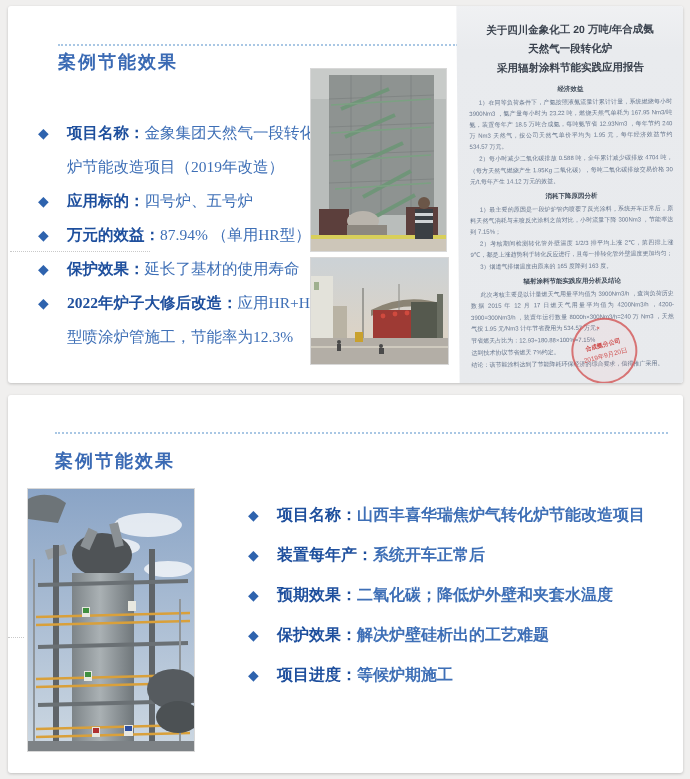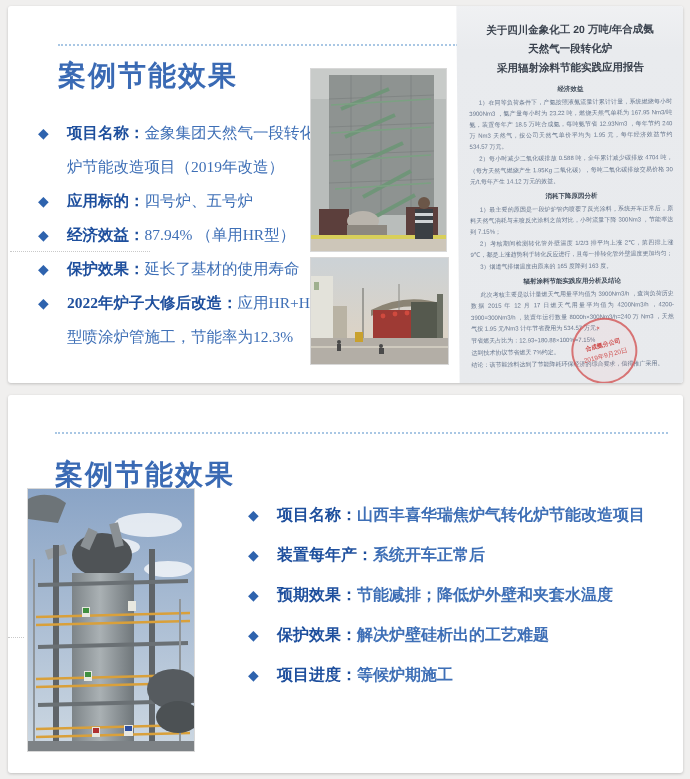--- a/index.html
+++ b/index.html
@@ -6,21 +6,21 @@
   body{width:690px;height:779px;background:#f0efee;font-family:"Liberation Sans","DejaVu Sans",sans-serif;overflow:hidden;}
   .stage{position:relative;width:690px;height:779px;}
   .slide{position:absolute;left:8px;width:675px;background:#ffffff;border-radius:3px;
          box-shadow:0 1px 3px rgba(0,0,0,.20);overflow:hidden;}
   #slide1{top:6px;height:377px;}
   #slide2{top:395px;height:378px;}
 
   .blue-dotted{position:absolute;height:0;border-top:2px dotted #a9c7e4;}
   .gray-dotted{position:absolute;height:0;border-top:1px dotted #c9c9c9;}
 
-  .slide-title{position:absolute;color:#3a6ab4;font-weight:bold;font-size:28px;letter-spacing:2px;
+  .slide-title{position:absolute;color:#3a6ab4;font-weight:bold;font-size:18px;letter-spacing:2px;
                font-family:"Liberation Serif","DejaVu Serif",serif;}
 
   .bullets{position:absolute;}
   .bullet{display:flex;align-items:flex-start;}
   .diamond{flex:0 0 29px;color:#2e63ae;font-size:14px;line-height:inherit;}
   .btxt{margin:0;font-family:"Liberation Serif","DejaVu Serif",serif;}
   .btxt b{color:#1e4f9d;}
   .btxt span{color:#3e6fb6;}
   #slide1 .bullets{left:30px;top:110px;width:292px;}
   #slide1 .bullet{line-height:34px;font-size:15.5px;}
@@ -62,21 +62,21 @@
       <div class="bullet">
         <span class="diamond">◆</span>
         <p class="btxt"><b>项目名称：</b><span>金象集团天然气一段转化炉节能改造项目（2019年改造）</span></p>
       </div>
       <div class="bullet">
         <span class="diamond">◆</span>
         <p class="btxt"><b>应用标的：</b><span>四号炉、五号炉</span></p>
       </div>
       <div class="bullet">
         <span class="diamond">◆</span>
-        <p class="btxt"><b>经济效益：</b><span>87.94% （单用HR型）</span></p>
+        <p class="btxt"><b>万元的效益：</b><span>87.94% （单用HR型）</span></p>
       </div>
       <div class="bullet">
         <span class="diamond">◆</span>
         <p class="btxt"><b>保护效果：</b><span>延长了基材的使用寿命</span></p>
       </div>
       <div class="bullet">
         <span class="diamond">◆</span>
         <p class="btxt"><b>2022年炉子大修后改造：</b><span>应用HR+HT型喷涂炉管施工，节能率为12.3%</span></p>
       </div>
     </div>
@@ -263,21 +263,21 @@
       <div class="bullet">
         <span class="diamond">◆</span>
         <p class="btxt"><b>项目名称：</b><span>山西丰喜华瑞焦炉气转化炉节能改造项目</span></p>
       </div>
       <div class="bullet">
         <span class="diamond">◆</span>
         <p class="btxt"><b>装置每年产：</b><span>系统开车正常后</span></p>
       </div>
       <div class="bullet">
         <span class="diamond">◆</span>
-        <p class="btxt"><b>预期效果：</b><span>节能减排；降低炉外壁和夹套水温度</span></p>
+        <p class="btxt"><b>预期效果：</b><span>二氧化碳；降低炉外壁和夹套水温度</span></p>
       </div>
       <div class="bullet">
         <span class="diamond">◆</span>
         <p class="btxt"><b>保护效果：</b><span>解决炉壁硅析出的工艺难题</span></p>
       </div>
       <div class="bullet">
         <span class="diamond">◆</span>
         <p class="btxt"><b>项目进度：</b><span>等候炉期施工</span></p>
       </div>
     </div>

